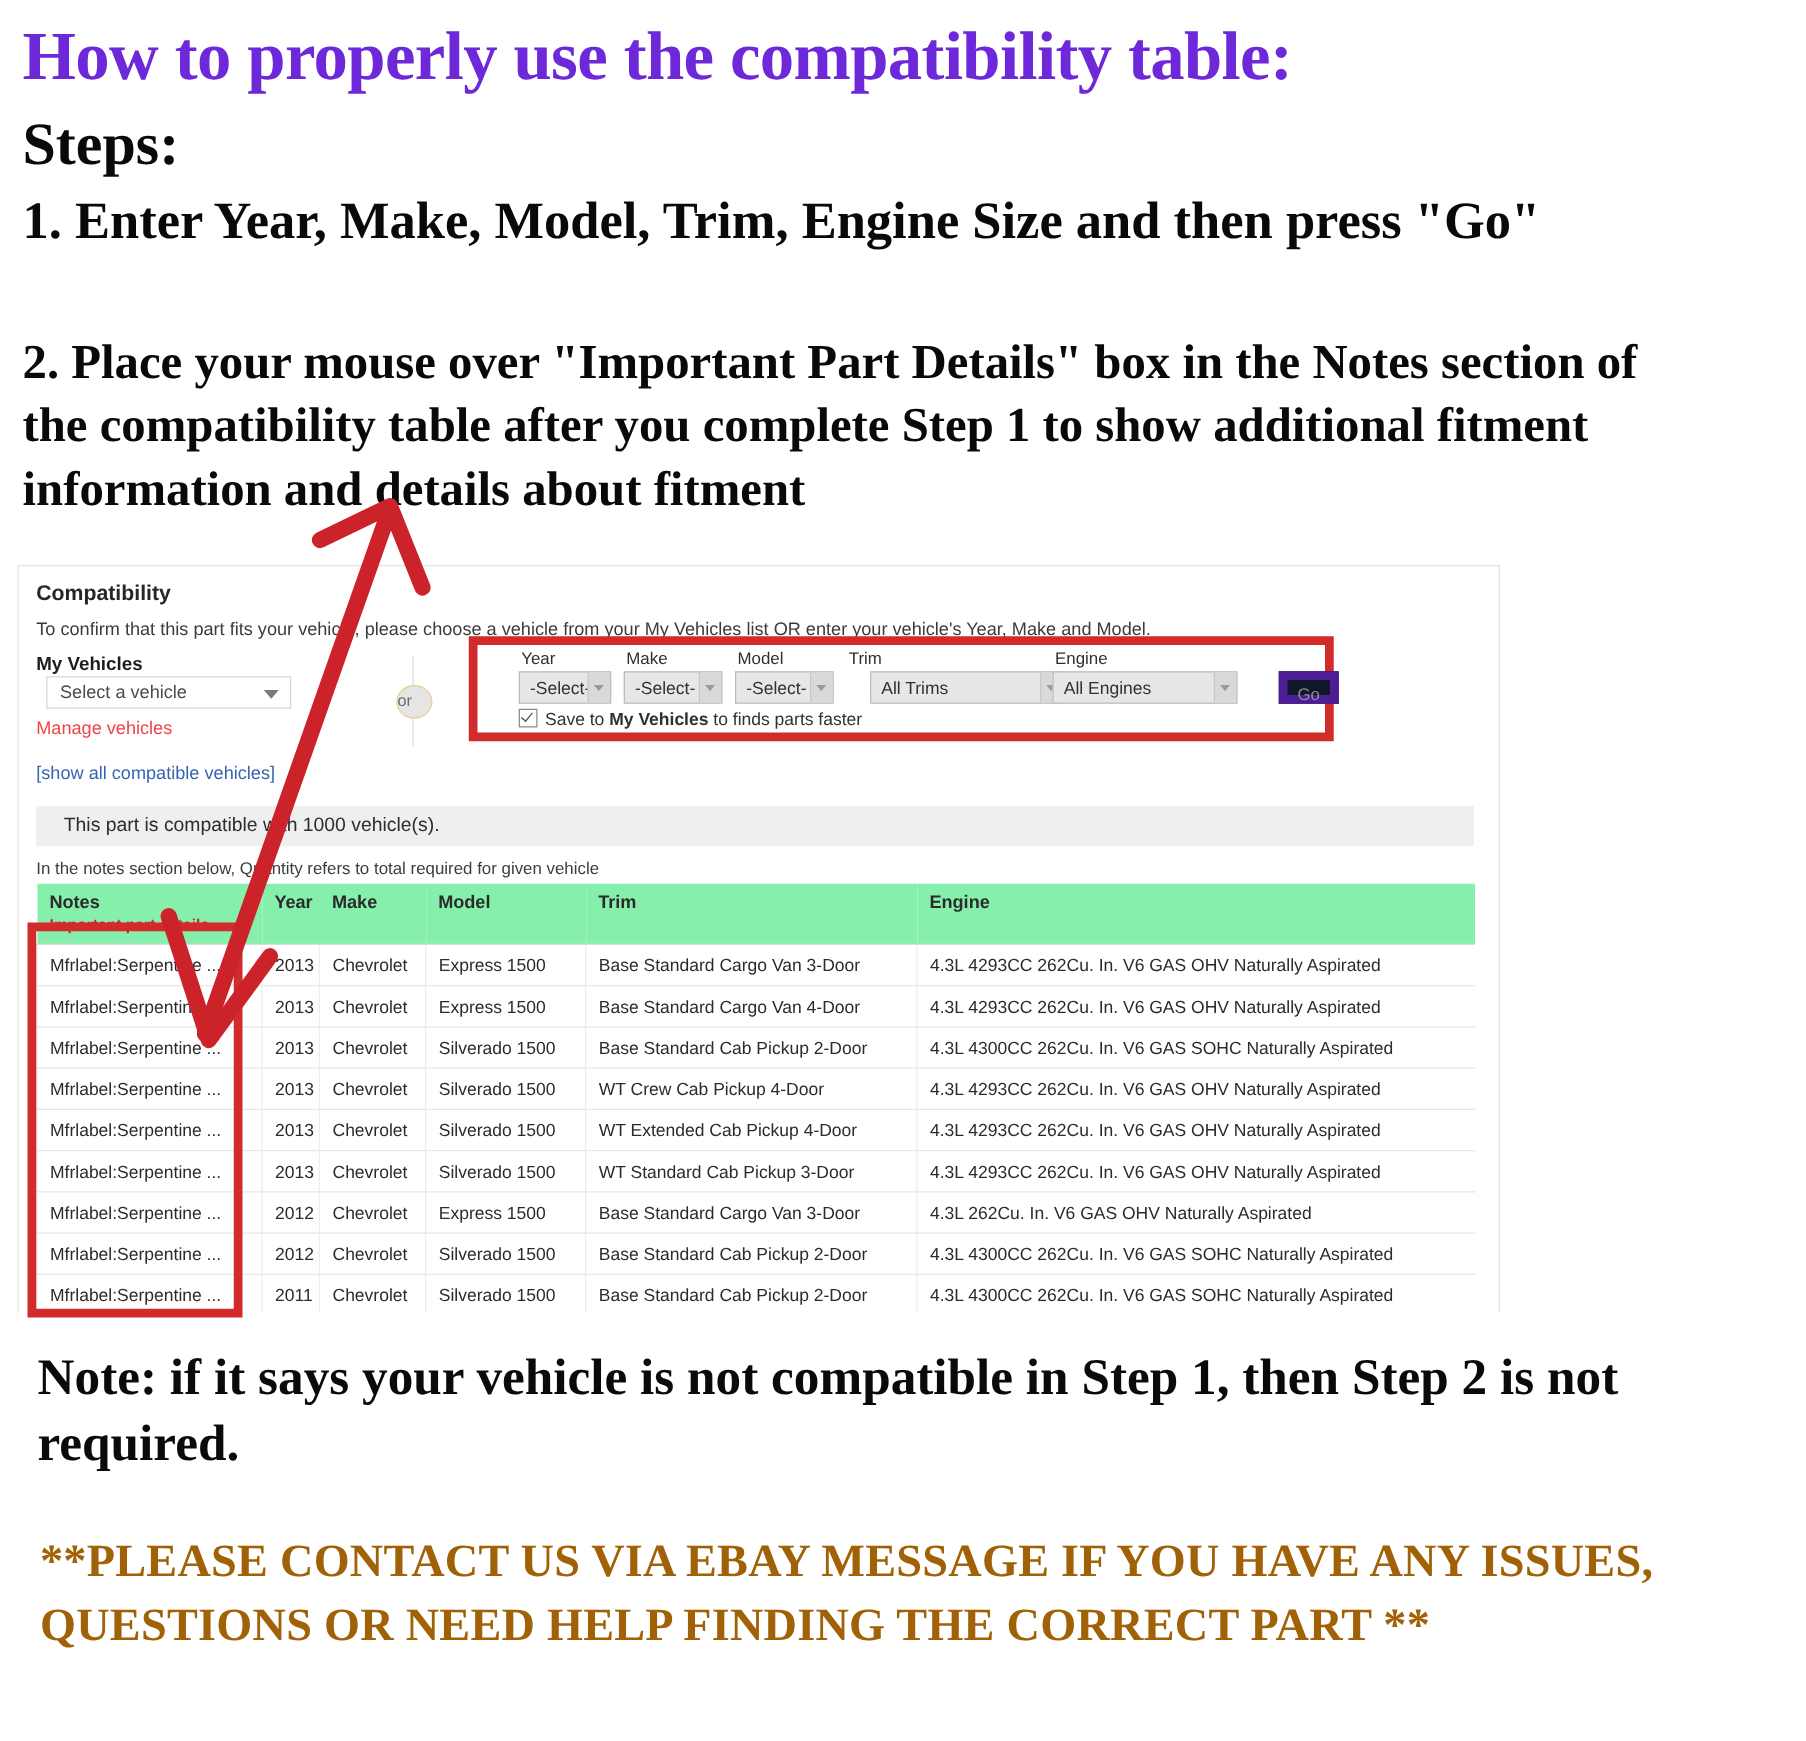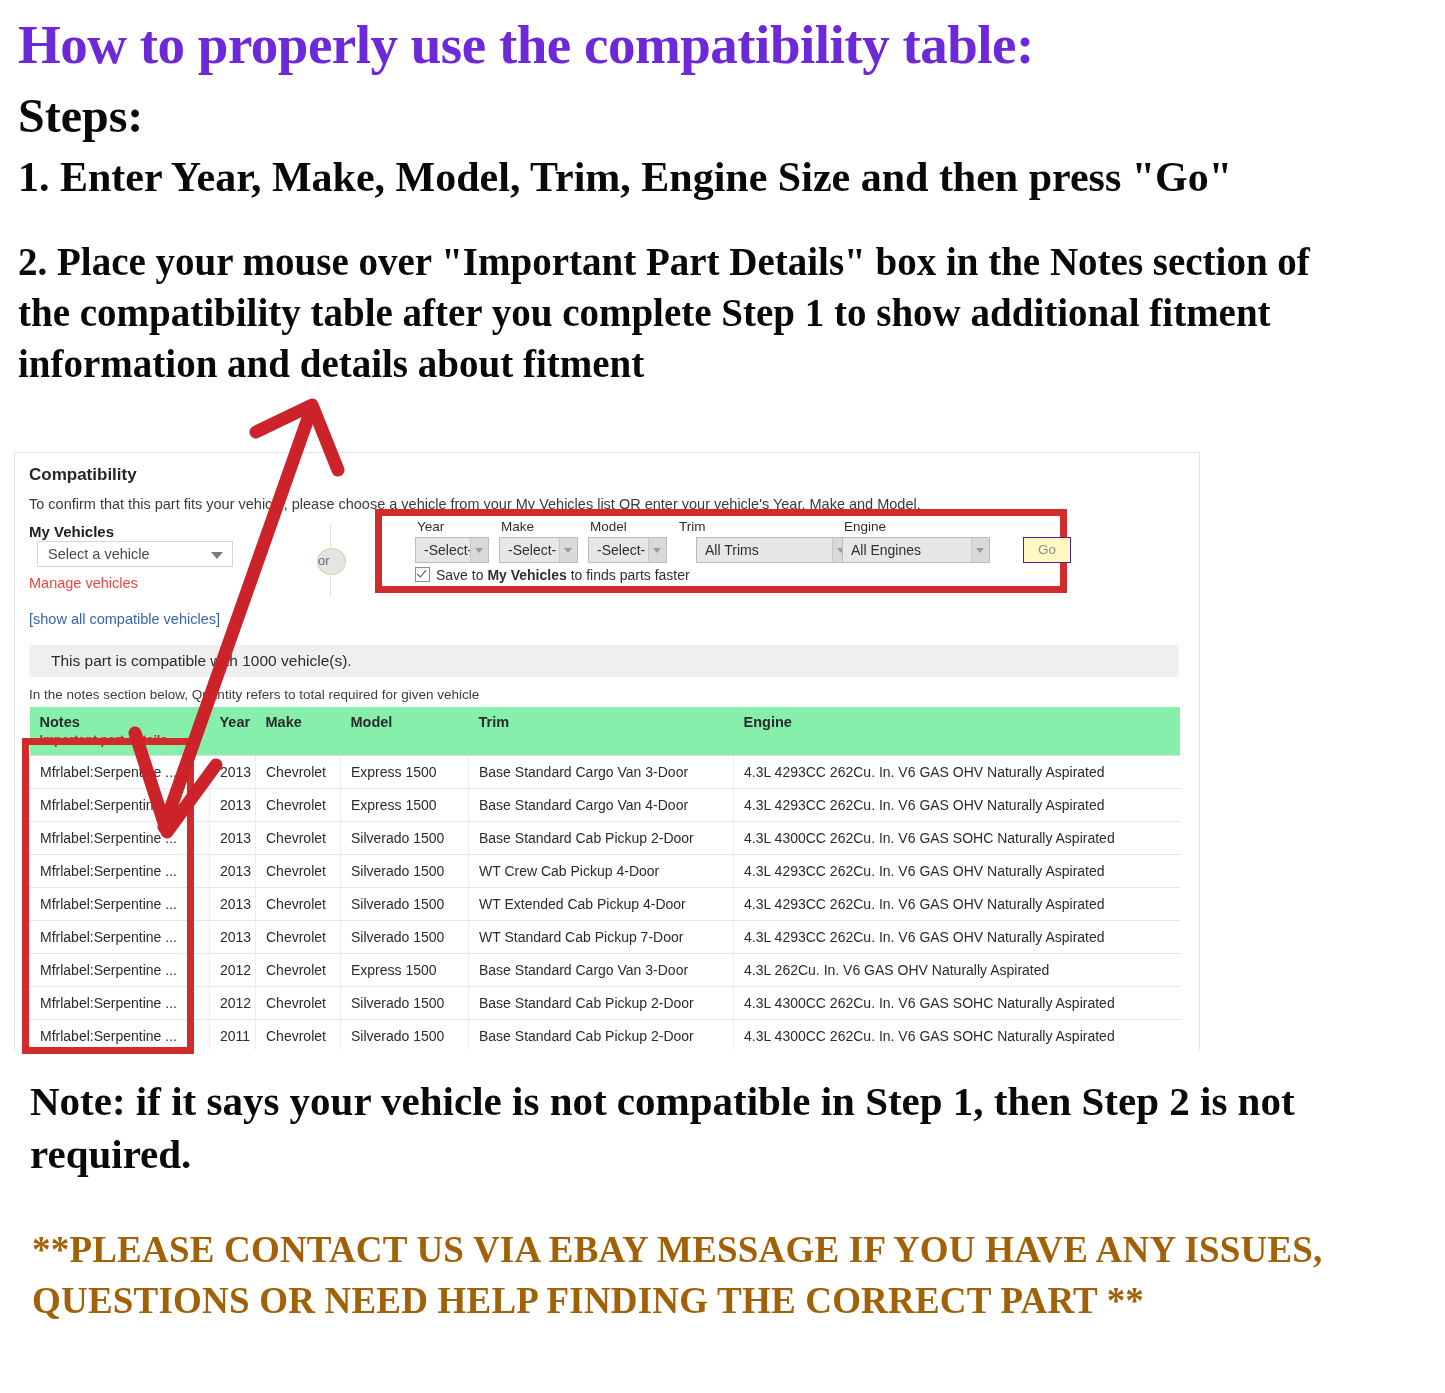--- a/index.html
+++ b/index.html
@@ -48,21 +48,21 @@
     font-family: "Liberation Serif", serif;
     font-weight: bold;
     font-size: 42px;
     line-height: 1.08;
     color: #090909;
     white-space: nowrap;
   }
   .step2 {
     position: absolute;
     left: 18px;
-    top: 236px;
+    top: 264px;
     width: 1320px;
     font-family: "Liberation Serif", serif;
     font-weight: bold;
     font-size: 39px;
     line-height: 1.31;
     color: #090909;
   }
   .note-block {
     position: absolute;
     left: 30px;
@@ -217,22 +217,22 @@
     position: absolute; left: 4px; top: 10px;
     width: 0; height: 0;
     border-left: 4px solid transparent;
     border-right: 4px solid transparent;
     border-top: 5px solid #9b9b9b;
   }
   .go-btn {
     position: absolute;
     left: 608px; top: 18px;
     width: 48px; height: 26px;
-    background: #fef9c3;
-    border: 1px solid #4c1d95;
+    background: #0f172a;
+    border: 7px solid #4c1d95;
     box-sizing: border-box;
     text-align: center;
     line-height: 24px;
     font-size: 13.5px;
     color: #8e8e8e;
   }
 
   .save-row { position: absolute; left: 400px; top: 112px; font-size: 14px; color: #303030; white-space: nowrap; }
   .cbox {
     display: inline-block;
@@ -487,21 +487,21 @@
           <td>Chevrolet</td>
           <td>Silverado 1500</td>
           <td>WT Extended Cab Pickup 4-Door</td>
           <td>4.3L 4293CC 262Cu. In. V6 GAS OHV Naturally Aspirated</td>
         </tr>
         <tr>
           <td>Mfrlabel:Serpentine ...</td>
           <td>2013</td>
           <td>Chevrolet</td>
           <td>Silverado 1500</td>
-          <td>WT Standard Cab Pickup 7-Door</td>
+          <td>WT Standard Cab Pickup 3-Door</td>
           <td>4.3L 4293CC 262Cu. In. V6 GAS OHV Naturally Aspirated</td>
         </tr>
         <tr>
           <td>Mfrlabel:Serpentine ...</td>
           <td>2012</td>
           <td>Chevrolet</td>
           <td>Express 1500</td>
           <td>Base Standard Cargo Van 3-Door</td>
           <td>4.3L 262Cu. In. V6 GAS OHV Naturally Aspirated</td>
         </tr>

